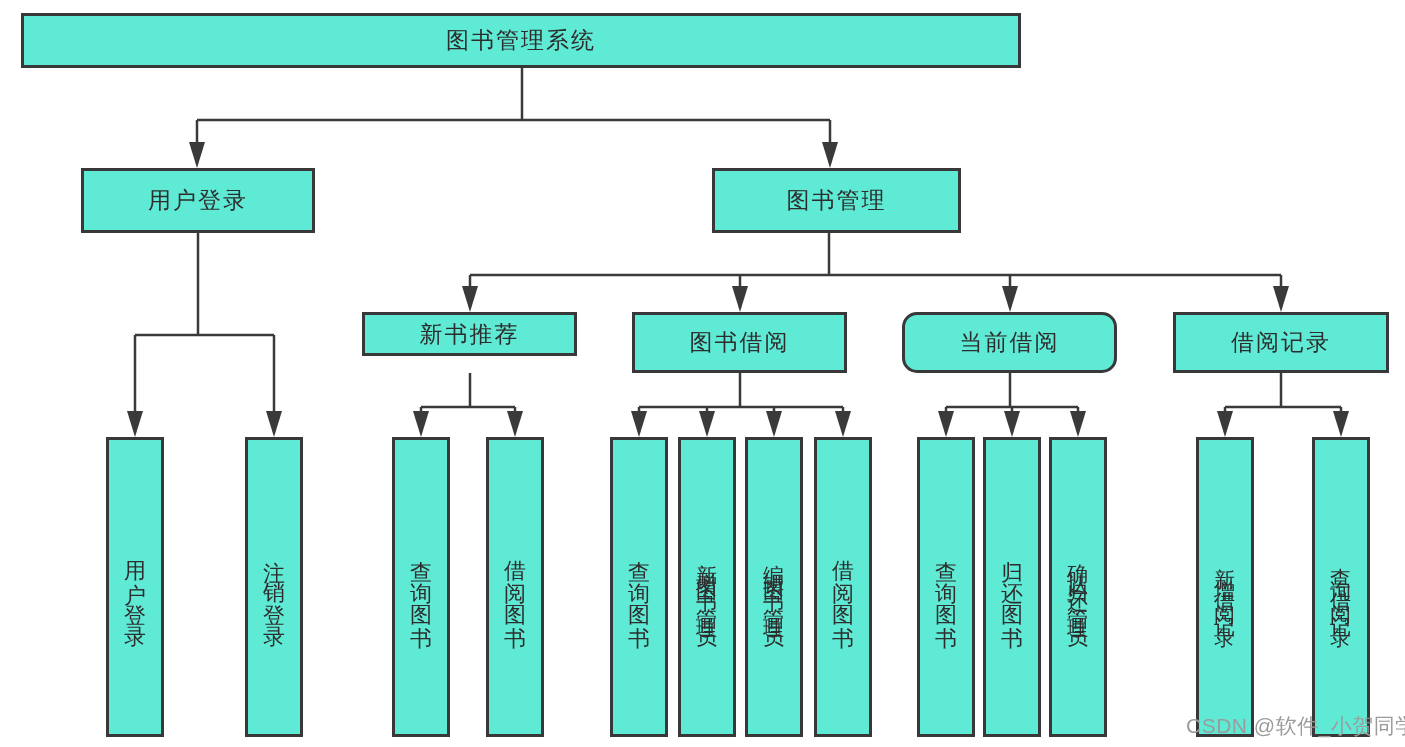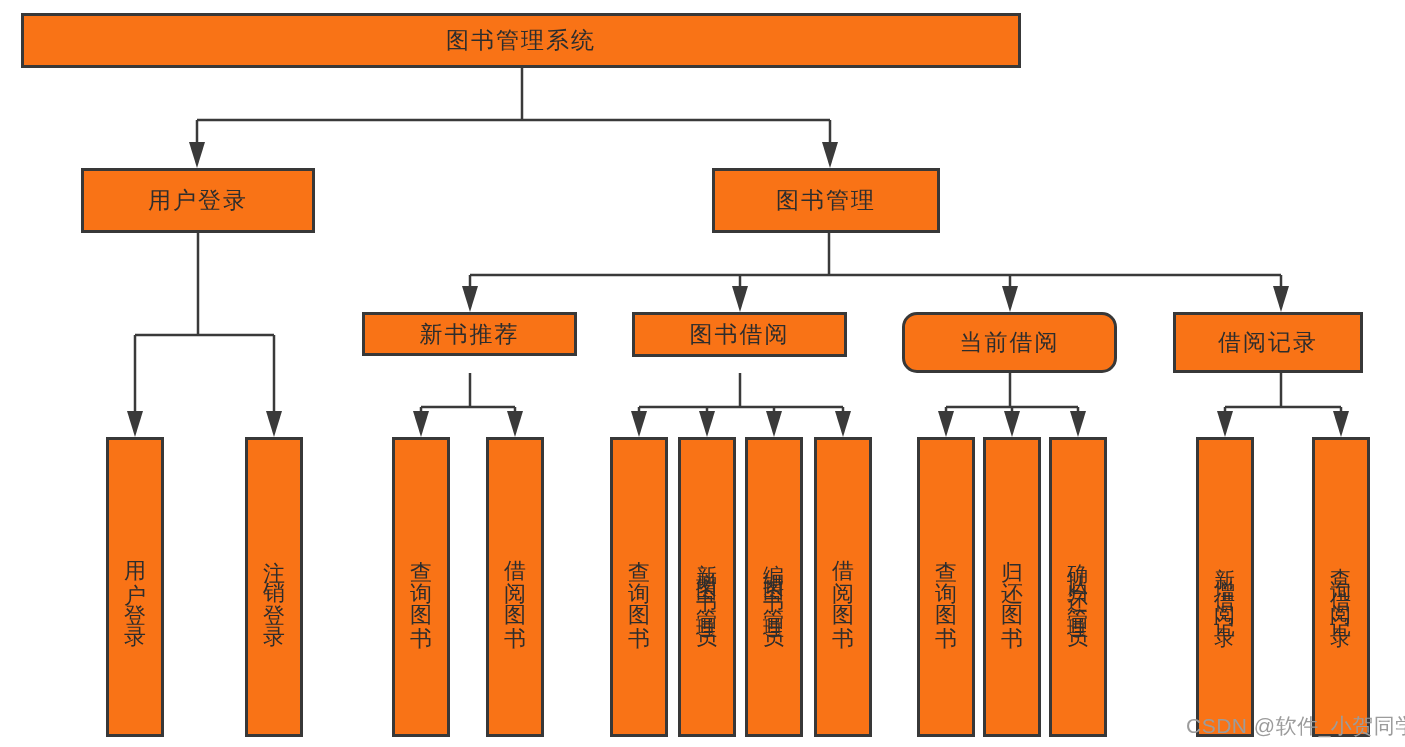--- a/index.html
+++ b/index.html
@@ -10,21 +10,21 @@
     --background:#ffffff;
   }
   html,body{margin:0;padding:0;background:var(--background);}
   #stage{
     position:relative;width:1405px;height:747px;background:var(--background);
     font-family:"Liberation Sans","DejaVu Sans",sans-serif;overflow:hidden;
   }
   #wires{position:absolute;left:0;top:0;z-index:1;}
   .box{
     position:absolute;box-sizing:border-box;border:3px solid var(--box-border);
-    background:#f97316;display:flex;align-items:center;justify-content:center;
+    background:#5eead4;display:flex;align-items:center;justify-content:center;
     color:var(--text);z-index:2;
   }
   .h-box{font-size:23px;letter-spacing:2px;white-space:nowrap;}
   .v-box{writing-mode:vertical-rl;text-orientation:upright;line-height:1;}
   .v-short{font-size:22px;letter-spacing:22px;}
   .v-mid{font-size:21px;letter-spacing:12px;}
   .v-long{font-size:21px;letter-spacing:9px;}
   #watermark{
     position:absolute;left:1186px;top:712px;z-index:5;
     font-size:21px;color:var(--watermark);white-space:nowrap;letter-spacing:0.5px;
@@ -109,26 +109,26 @@
       <line x1="1225" y1="407" x2="1225" y2="414"></line>
       <polygon points="1217,411 1233,411 1225,437"></polygon>
       <line x1="1341" y1="407" x2="1341" y2="414"></line>
       <polygon points="1333,411 1349,411 1341,437"></polygon>
     </g>
   </svg>
 
   <div class="box h-box" style="left:21px;top:13px;width:1000px;height:55px;">图书管理系统</div>
 
   <div class="box h-box" style="left:81px;top:168px;width:234px;height:65px;">用户登录</div>
-  <div class="box h-box" style="left:712px;top:168px;width:228px;height:65px;">图书管理</div>
+  <div class="box h-box" style="left:712px;top:168px;width:249px;height:65px;">图书管理</div>
 
   <div class="box h-box" style="left:362px;top:312px;width:215px;height:44px;">新书推荐</div>
-  <div class="box h-box" style="left:632px;top:312px;width:215px;height:45px;">图书借阅</div>
+  <div class="box h-box" style="left:632px;top:312px;width:215px;height:61px;">图书借阅</div>
   <div class="box h-box" style="left:902px;top:312px;width:215px;height:61px;border-radius:15px;">当前借阅</div>
-  <div class="box h-box" style="left:1173px;top:312px;width:190px;height:61px;">借阅记录</div>
+  <div class="box h-box" style="left:1173px;top:312px;width:216px;height:61px;">借阅记录</div>
 
   <div class="box v-box v-short" style="left:106px;top:437px;width:58px;height:300px;">用户登录</div>
   <div class="box v-box v-short" style="left:245px;top:437px;width:58px;height:300px;">注销登录</div>
 
   <div class="box v-box v-short" style="left:392px;top:437px;width:58px;height:300px;">查询图书</div>
   <div class="box v-box v-short" style="left:486px;top:437px;width:58px;height:300px;">借阅图书</div>
 
   <div class="box v-box v-short" style="left:610px;top:437px;width:58px;height:300px;">查询图书</div>
   <div class="box v-box v-long" style="left:678px;top:437px;width:58px;height:300px;">新增图书（管理员）</div>
   <div class="box v-box v-long" style="left:745px;top:437px;width:58px;height:300px;">编辑图书（管理员）</div>

